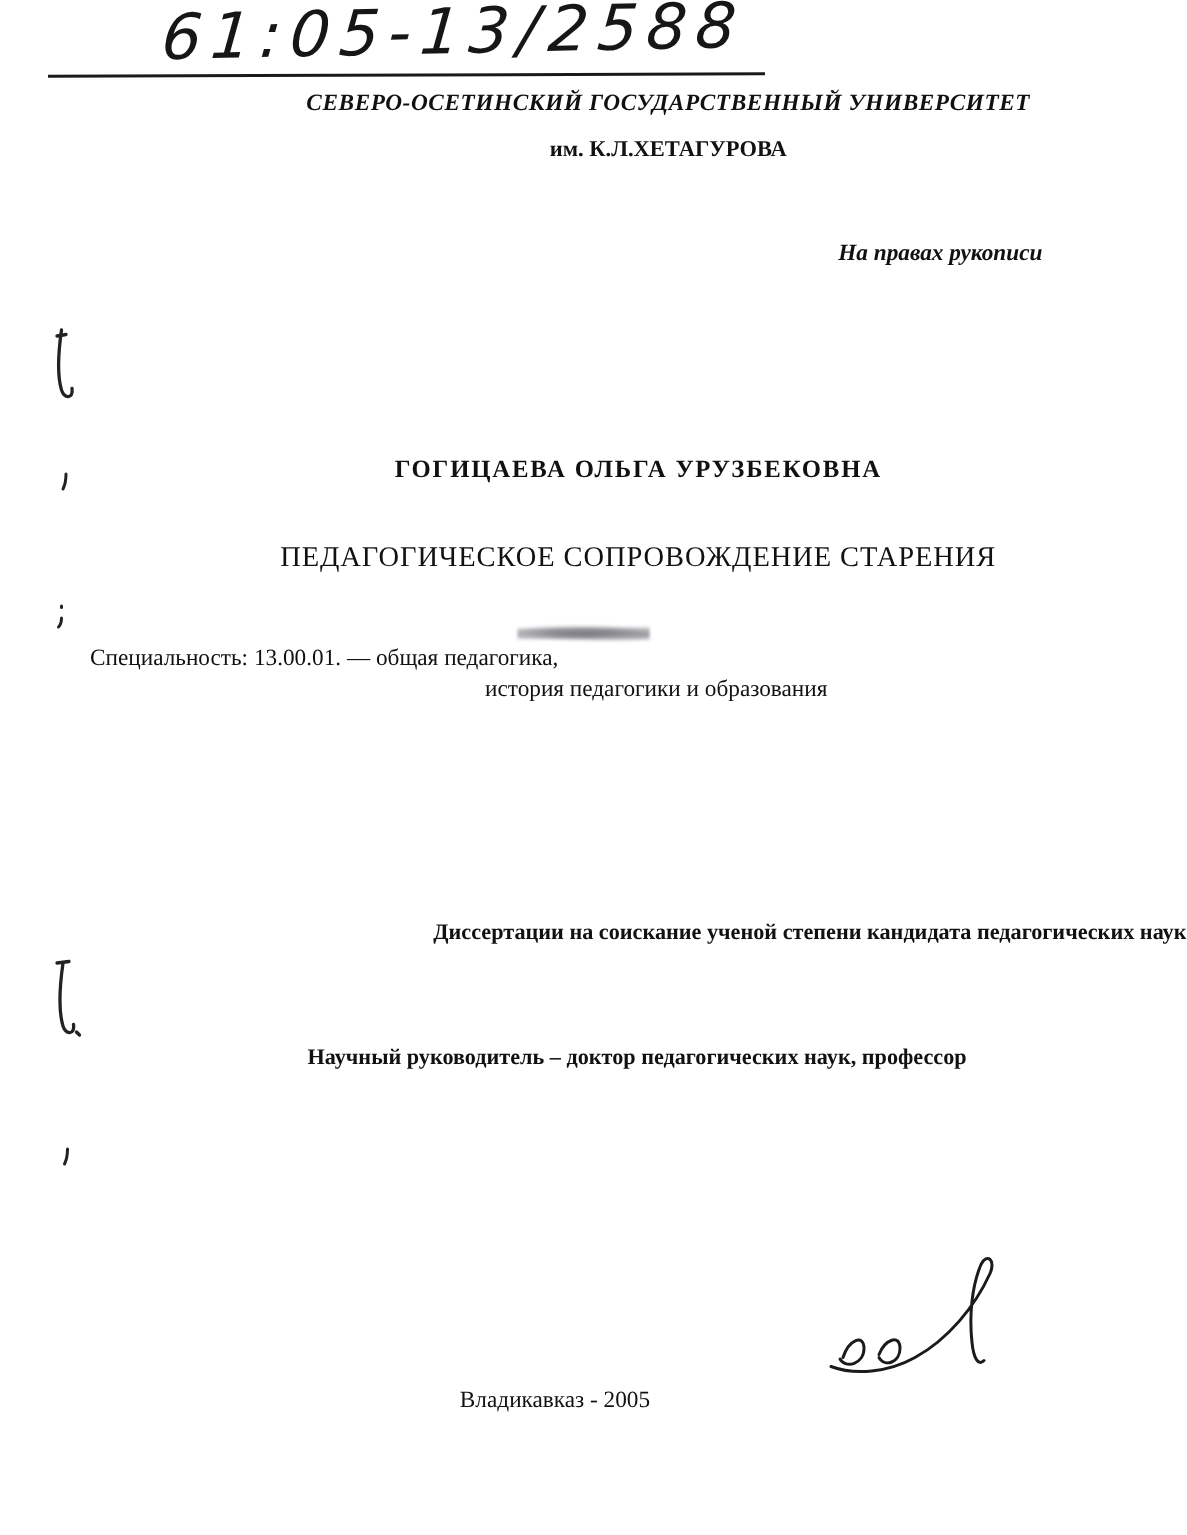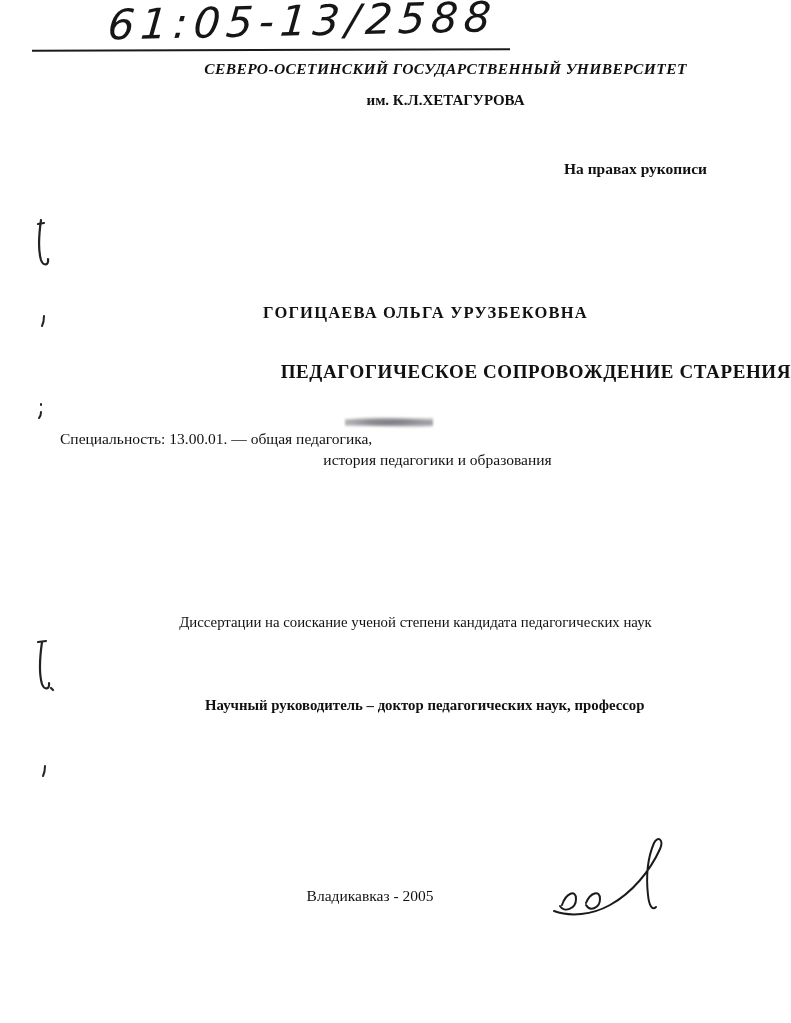--- a/index.html
+++ b/index.html
@@ -57,44 +57,45 @@
     left: 100px;
     top: 92px;
     width: 691px;
     text-align: center;
     font-weight: bold;
     font-size: 15px;
   }
 
   .manuscript-note {
     position: absolute;
-    right: 84px;
+    right: 96px;
     top: 160px;
+    font-style: italic;
     font-weight: bold;
     font-size: 15.5px;
   }
 
   .author {
     position: absolute;
     left: 60px;
     top: 303px;
     width: 731px;
     text-align: center;
     font-weight: bold;
     font-size: 16.5px;
     letter-spacing: 1.2px;
   }
 
   .doc-title {
     position: absolute;
     left: 60px;
     top: 361px;
     width: 731px;
-    text-align: right;
-    font-weight: bold;
+    text-align: center;
+    font-weight: normal;
     font-size: 19px;
     letter-spacing: 0.6px;
   }
 
   .smudge {
     position: absolute;
     left: 345px;
     top: 417px;
     width: 88px;
     height: 11px;
@@ -122,22 +123,22 @@
     width: 731px;
     text-align: center;
     font-size: 15.5px;
   }
 
   .dissertation {
     position: absolute;
     left: 40px;
     top: 614px;
     width: 751px;
-    text-align: center;
-    font-weight: normal;
+    text-align: right;
+    font-weight: bold;
     font-size: 14.8px;
   }
 
   .advisor-line1 {
     position: absolute;
     left: 205px;
     top: 697px;
     width: 560px;
     text-align: left;
     font-weight: bold;
@@ -150,21 +151,21 @@
     width: 340px;
     text-align: left;
     font-weight: bold;
     font-size: 15.2px;
     letter-spacing: 0.5px;
   }
 
   .city-year {
     position: absolute;
     left: 60px;
-    top: 887px;
+    top: 925px;
     width: 620px;
     text-align: center;
     font-size: 15.5px;
   }
 
   .signature {
     position: absolute;
     left: 548px;
     top: 833px;
     width: 130px;

